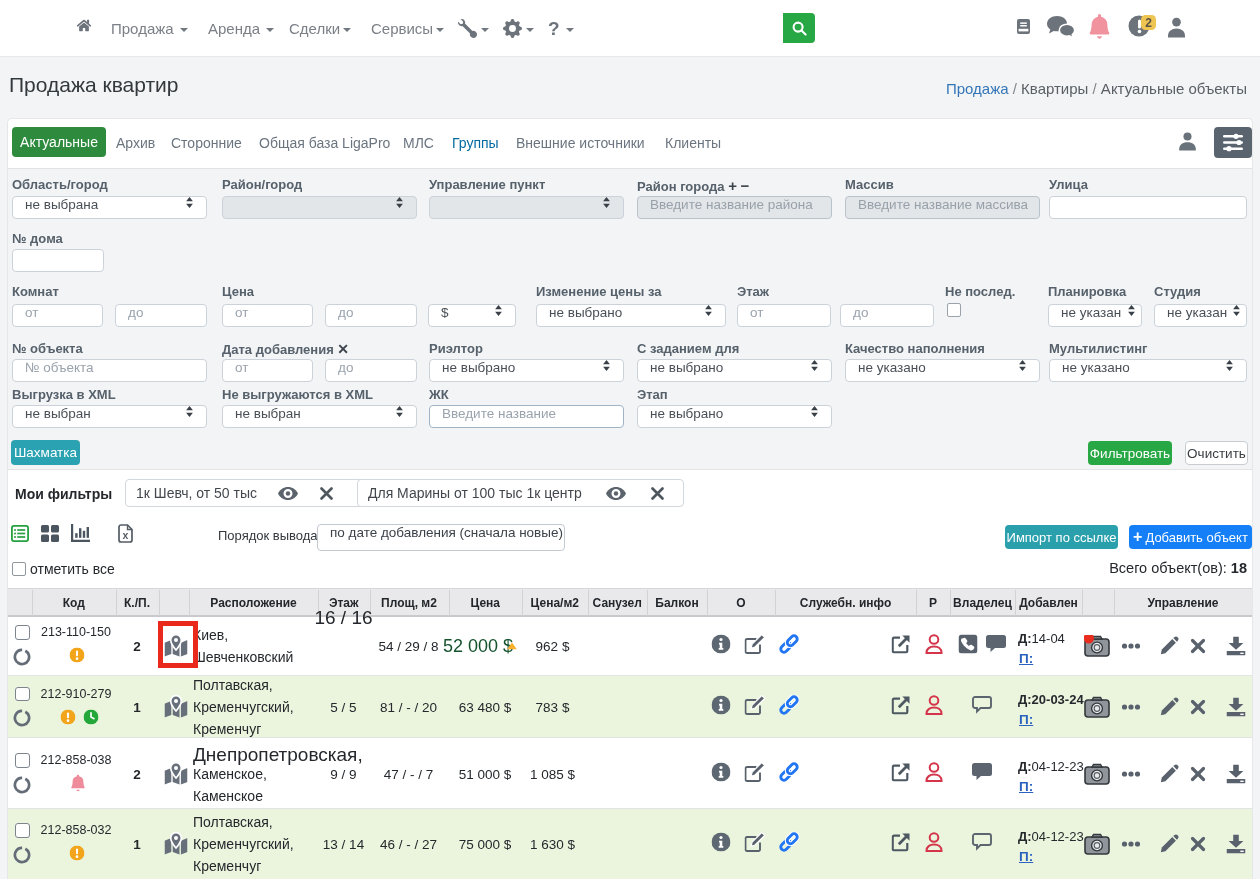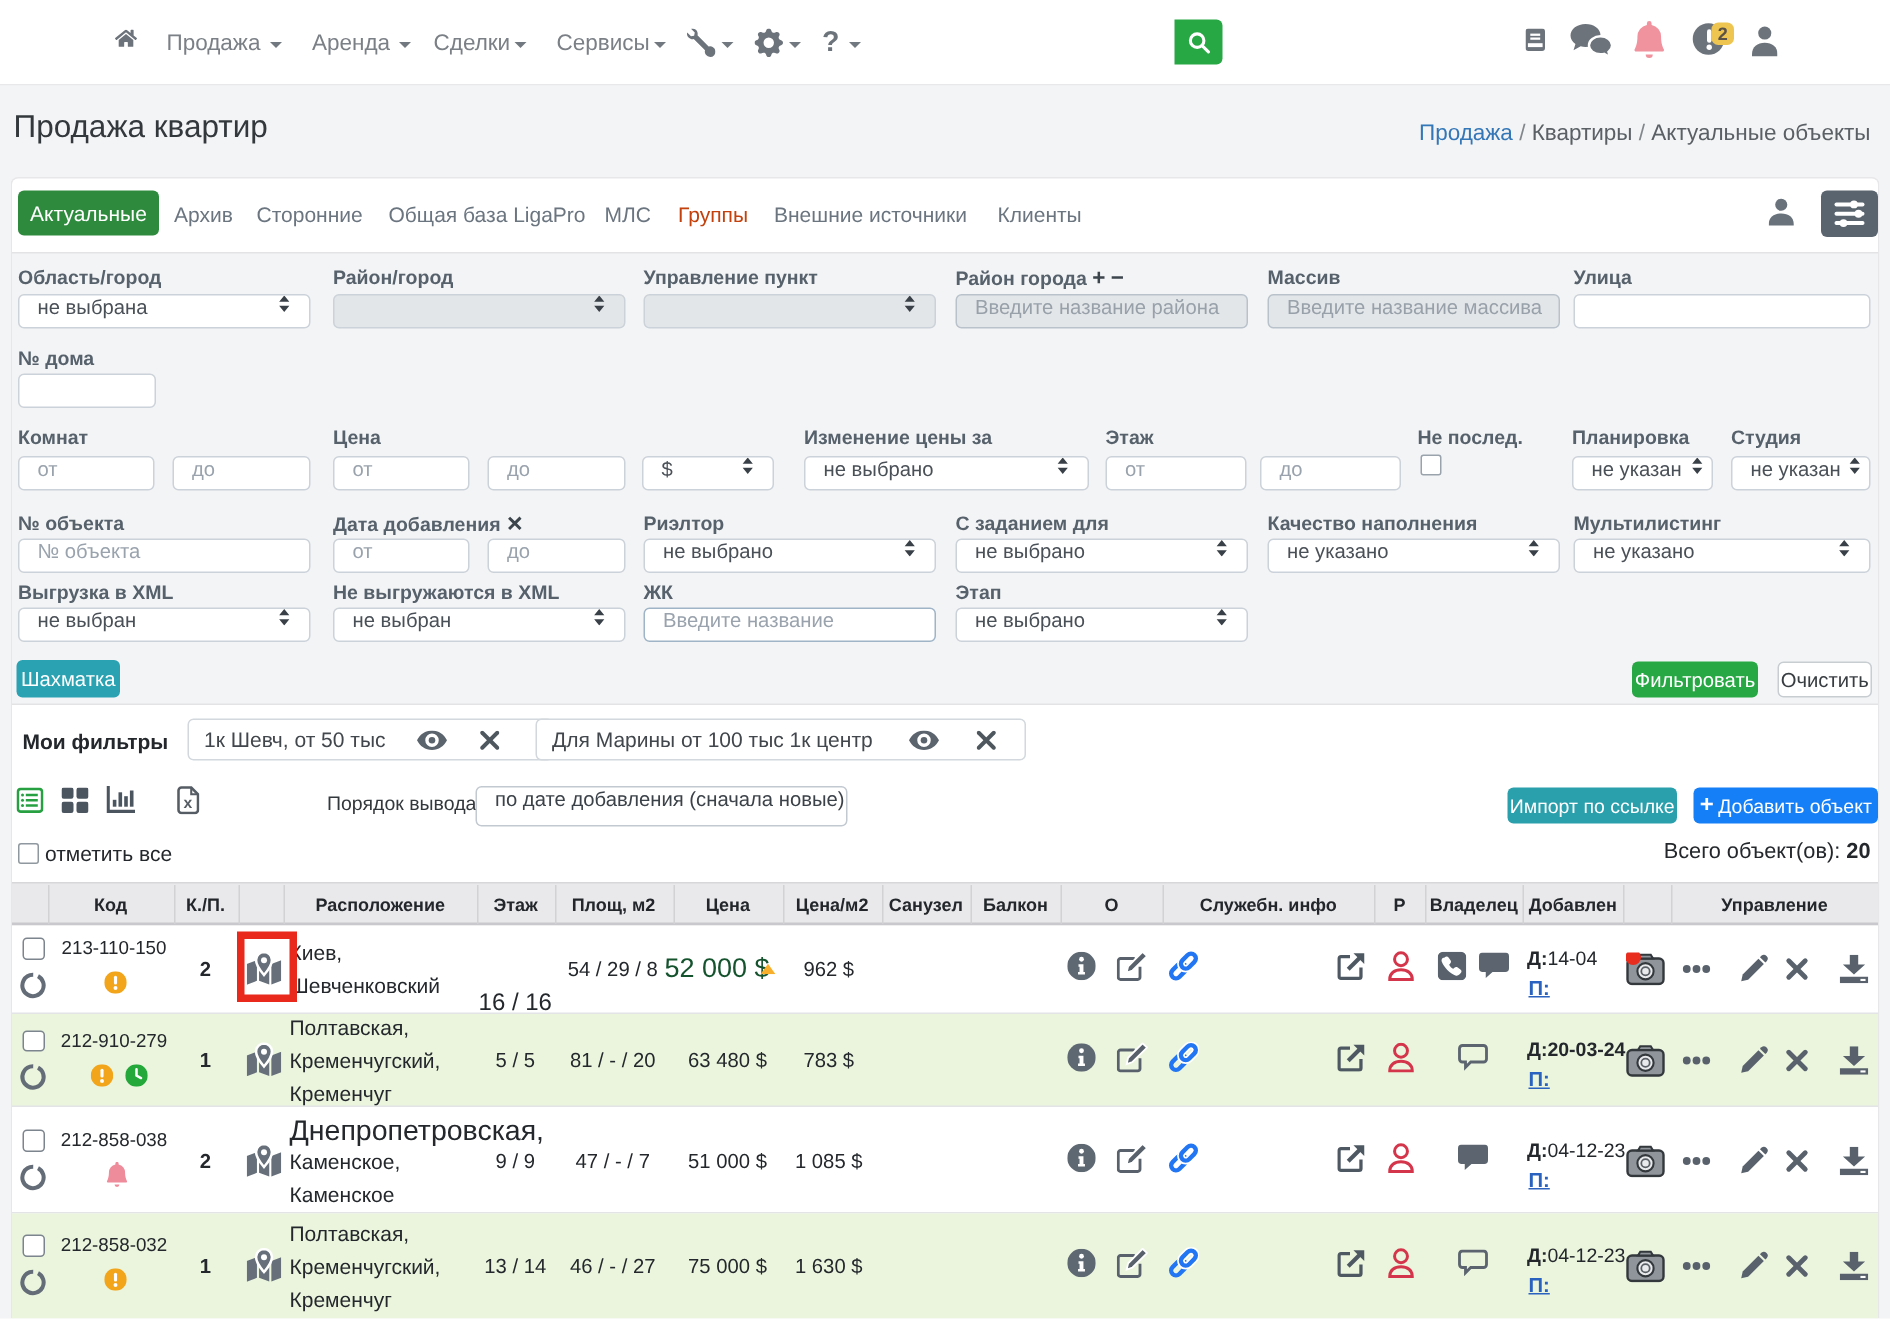--- a/index.html
+++ b/index.html
@@ -84,21 +84,21 @@
 <span style="color:#3477b8">Продажа</span> <span style="color:#82878c">/</span> Квартиры <span style="color:#82878c">/</span> Актуальные объекты
 </div>
 <div class="panel"></div>
 
 <div id="tabs">
 <div class="btn" style="left:12px;top:127px;width:94px;height:30px;background:#2e8b3e;font-size:14px">Актуальные</div>
 <div class="a" style="left:116px;top:135px;font-size:14px;color:#6b7580">Архив</div>
 <div class="a" style="left:171px;top:135px;font-size:14px;color:#6b7580">Сторонние</div>
 <div class="a" style="left:259px;top:135px;font-size:14px;color:#6b7580">Общая база LigaPro</div>
 <div class="a" style="left:403px;top:135px;font-size:14px;color:#6b7580">МЛС</div>
-<div class="a" style="left:452px;top:135px;font-size:14px;color:#c2410c">Группы</div>
+<div class="a" style="left:452px;top:135px;font-size:14px;color:#0369a1">Группы</div>
 <div class="a" style="left:516px;top:135px;font-size:14px;color:#6b7580">Внешние источники</div>
 <div class="a" style="left:665px;top:135px;font-size:14px;color:#6b7580">Клиенты</div>
 <svg class="a" style="left:1179px;top:132px" width="17" height="19" viewBox="0 0 14 16" fill="#69727b">
       <circle cx="7" cy="3.8" r="3.4"></circle>
       <path d="M0 14.6c0-3.7 2.9-5.9 7-5.9s7 2.2 7 5.9v.9H0v-.9z"></path>
     </svg>
 <div class="a" style="left:1214px;top:127px;width:38px;height:31px;background:#5a646e;border-radius:4px;display:flex;align-items:center;justify-content:center">
       <svg width="22" height="19" viewBox="0 0 22 19" fill="#fff">
         <rect x="1" y="2" width="20" height="2.6" rx="1.3"></rect>
         <circle cx="14" cy="3.3" r="2.6"></circle>
@@ -263,21 +263,21 @@
       <path d="M1 3a2 2 0 0 1 2-2h6.5L14 5.5V16a2 2 0 0 1-2 2H3a2 2 0 0 1-2-2V3z" fill="none" stroke="#555c64" stroke-width="1.7"></path>
       <path d="M9.5 1v4.5H14" fill="none" stroke="#555c64" stroke-width="1.4"></path>
       <text x="7.3" y="14.8" font-size="10.5" font-weight="bold" fill="#555c64" text-anchor="middle" font-family="Liberation Sans,sans-serif">x</text>
     </svg>
 <div class="a" style="left:218px;top:528px;font-size:13px;color:#33383d">Порядок вывода:</div>
 <div class="ctl sel" style="left:317px;top:524px;width:248px;height:27px;border-color:#c2c9d0;color:#3c4249">по дате добавления (сначала новые)</div>
 <div class="btn" style="left:1005px;top:525px;width:113px;height:24px;background:#2ba0ad;font-size:13px">Импорт по ссылке</div>
 <div class="btn" style="left:1129px;top:525px;width:123px;height:24px;background:#157ff7;font-size:13px"><span style="font-size:16px;margin-right:3px;font-weight:bold">+</span> Добавить объект</div>
 <div class="a" style="left:12px;top:562px;width:14px;height:14px;background:#fff;border:1px solid #8f979f;border-radius:2px"></div>
 <div class="a" style="left:30px;top:561px;font-size:14px;color:#24282c">отметить все</div>
-<div class="a" style="right:13px;top:560px;font-size:14.5px;color:#24282c">Всего объект(ов): <b>20</b></div>
+<div class="a" style="right:13px;top:560px;font-size:14.5px;color:#24282c">Всего объект(ов): <b>18</b></div>
 </div>
 
 <div id="table">
 <div class="a" style="left:8px;top:588px;width:1244px;height:29px;background:#e9e9eb;border-top:1px solid #d7d7da;border-bottom:2px solid #c9c9cd"></div>
 <div class="a" style="left:32px;top:590px;width:1px;height:26px;background:#d2d2d5"></div>
 <div class="th" style="left:32px;width:83.5px">Код</div>
 <div class="a" style="left:115.5px;top:590px;width:1px;height:26px;background:#d2d2d5"></div>
 <div class="th" style="left:115.5px;width:43.0px">К./П.</div>
 <div class="a" style="left:158.5px;top:590px;width:1px;height:26px;background:#d2d2d5"></div>
 <div class="a" style="left:189px;top:590px;width:1px;height:26px;background:#d2d2d5"></div>
@@ -322,21 +322,21 @@
       <circle cx="8" cy="11.9" r="1.4" fill="#fff"></circle>
     </svg>
 <div class="rowtxt ctr" style="left:137px;top:645.5px;font-size:13.5px;color:#24282c;font-weight:bold;">2</div>
 <svg class="icn" style="left:176px;top:645.5px" width="23" height="25" viewBox="0 0 23 25" fill="#67707a">
       <path d="M0 9.2l6.8-2.6v13.8L0 23zM8.2 6.6L15 9.2v13.7L8.2 20.4zM16.4 9.2l6.6-2.6v13.8l-6.6 2.5z"></path>
       <path d="M11.5 1.2a5.3 5.3 0 0 0-5.3 5.3c0 3.9 5.3 10 5.3 10s5.3-6.1 5.3-10a5.3 5.3 0 0 0-5.3-5.3z" stroke="#fff" stroke-width="1.7" fill="#67707a"></path>
       <circle cx="11.5" cy="6.6" r="2" fill="#fff"></circle>
     </svg>
 <div class="rowtxt" style="left:193px;top:626.5px;font-size:14px">Киев,</div>
 <div class="rowtxt" style="left:193px;top:648.5px;font-size:14px">Шевченковский</div>
-<div class="rowtxt ctr" style="left:343.5px;top:669px;font-size:16px;color:#24282c;">16 / 16</div>
+<div class="rowtxt ctr" style="left:343.5px;top:618px;font-size:19px;color:#24282c;">16 / 16</div>
 <div class="rowtxt ctr" style="left:408.5px;top:645.5px;font-size:13.5px;color:#24282c;">54 / 29 / 8</div>
 <div class="rowtxt ctr" style="left:478px;top:645.5px;font-size:18px;color:#14532d;">52 000 $</div>
 <svg class="icn" style="left:511.5px;top:645.5px" width="10" height="7" viewBox="0 0 10 7" fill="#f8b02c">
       <path d="M5 0l5 7H0z"></path>
     </svg>
 <div class="rowtxt ctr" style="left:552.5px;top:645.5px;font-size:13.5px;color:#24282c;">962 $</div>
 <svg class="icn" style="left:721px;top:643.5px" width="19" height="19" viewBox="0 0 19 19">
       <circle cx="9.5" cy="9.5" r="9.5" fill="#5e6872"></circle>
       <circle cx="9.5" cy="5" r="1.6" fill="#fff"></circle>
       <path d="M7.5 8.3h3.3v5.2h1v1.7H7.2v-1.7h1v-3.5h-.7z" fill="#fff"></path>

